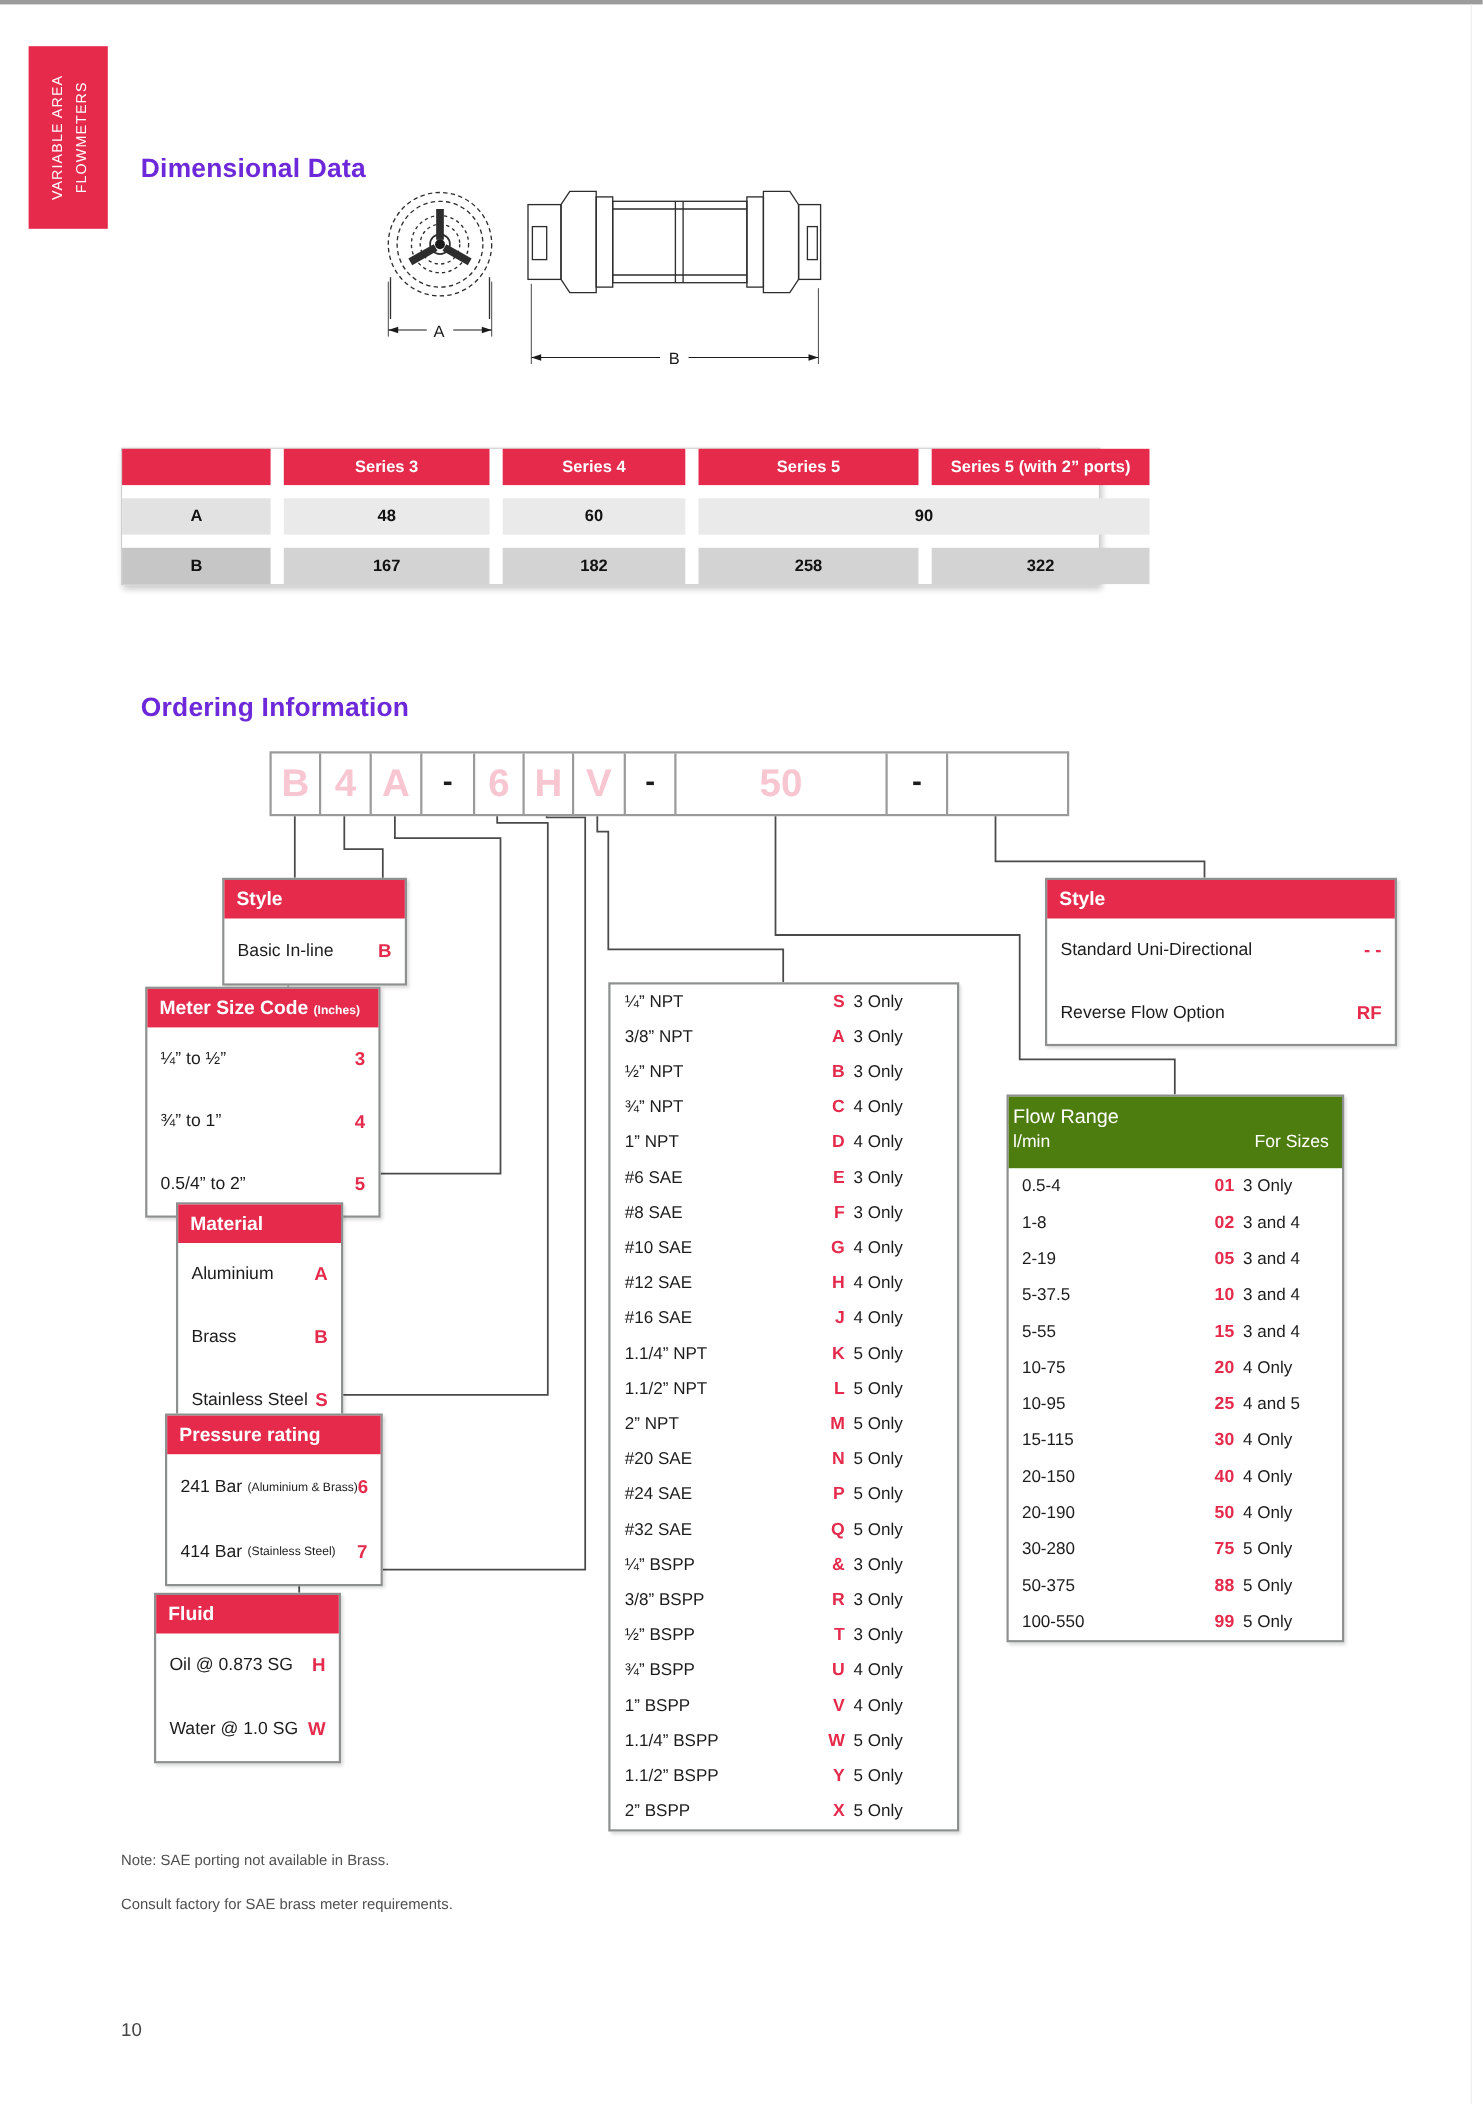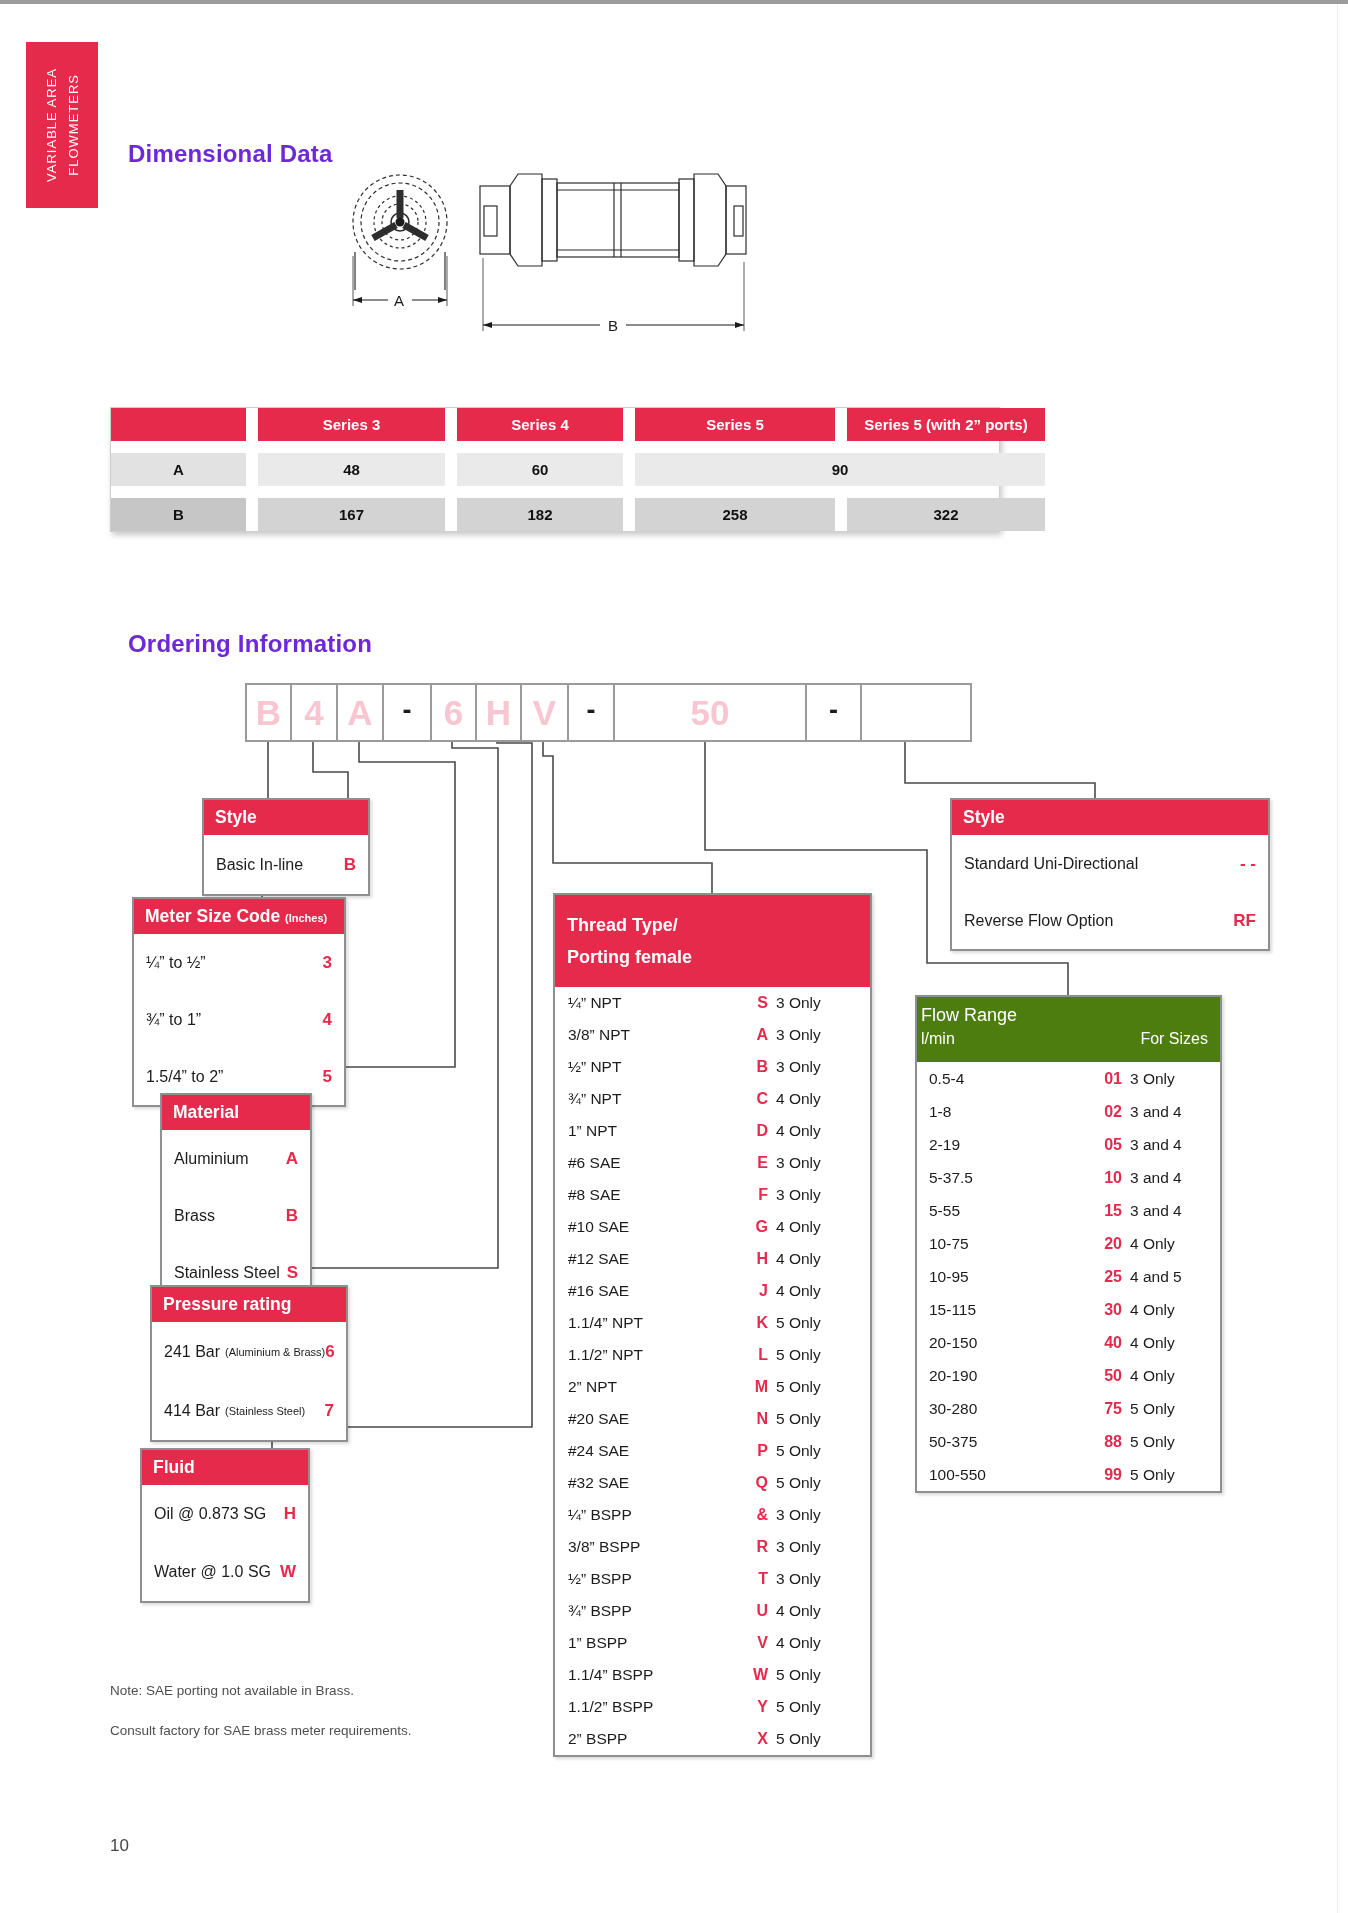--- a/index.html
+++ b/index.html
@@ -247,21 +247,21 @@
         <span class="opt-label">¼” to ½”</span>
         <span class="opt-code">3</span>
       </div>
 
       <div class="opt-row">
         <span class="opt-label">¾” to 1”</span>
         <span class="opt-code">4</span>
       </div>
 
       <div class="opt-row">
-        <span class="opt-label">1.5/4” to 2”</span>
+        <span class="opt-label">0.5/4” to 2”</span>
         <span class="opt-code">5</span>
       </div>
     </div>
 </div>
 
 <div class="opt" style="left:160px;top:1093px;width:152px;">
   <div class="opt-h">Material</div>
   <div>
 
       <div class="opt-row">
@@ -309,24 +309,20 @@
       </div>
 
       <div class="opt-row">
         <span class="opt-label">Water @ 1.0 SG</span>
         <span class="opt-code">W</span>
       </div>
     </div>
 </div>
 
 <div class="opt" style="left:553px;top:893px;width:319px;">
-  <div class="thread-h">
-    <div>Thread Type/</div>
-    <div>Porting female</div>
-  </div>
   <div>
 
       <div class="trow">
         <span class="tlabel">¼” NPT</span>
         <span class="tcode">S</span>
         <span class="tnote">3 Only</span>
       </div>
 
       <div class="trow">
         <span class="tlabel">3/8” NPT</span>

